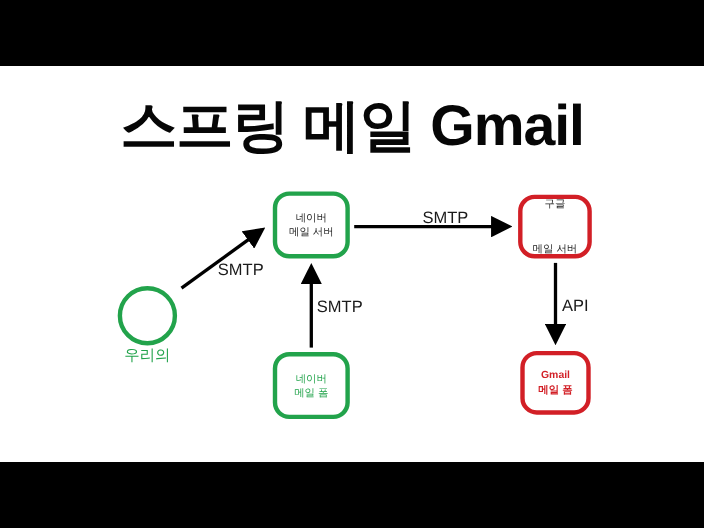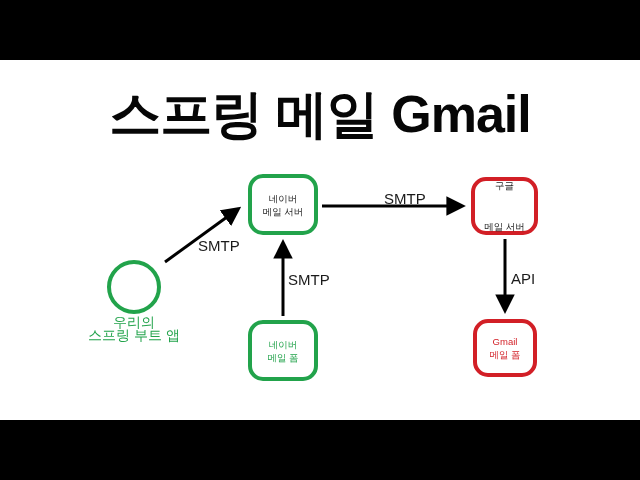--- a/index.html
+++ b/index.html
@@ -23,21 +23,21 @@
     display:flex;flex-direction:column;align-items:center;justify-content:center;
     font-size:9.5px;line-height:13px;text-align:center;color:#222;
   }
   .node.green{border-color:var(--color-green,#22A34B);}
   .node.red{border-color:var(--color-red,#D21F26);}
   .node.text-green{color:var(--color-green,#22A34B);}
   .node.text-red{color:var(--color-red,#D21F26);}
   #naver-server{left:248px;top:174px;width:70px;height:61px;}
   #google-server{left:471px;top:177px;width:67px;height:58px;gap:28px;}
   #naver-form{left:248px;top:320px;width:70px;height:61px;}
-  #gmail-form{left:473px;top:319px;width:64px;height:58px;}
+  #gmail-form{left:473px;top:319px;width:64px;height:58px;font-weight:bold;}
   .app-circle{
     position:absolute;left:107px;top:260px;width:54px;height:54px;box-sizing:border-box;
     border:4px solid var(--color-green,#22A34B);border-radius:50%;background:#fff;
   }
   .app-label{
     position:absolute;left:74px;top:316px;width:120px;text-align:center;
     font-size:14px;line-height:13px;color:var(--color-green,#22A34B);
   }
   .edge-label{
     position:absolute;font-size:15px;color:#1a1a1a;white-space:nowrap;
@@ -85,19 +85,18 @@
 </div>
 
 <div class="node red text-red" id="gmail-form">
   <span>Gmail</span>
   <span>메일 폼</span>
 </div>
 
 <div class="app-circle"></div>
 <div class="app-label">
   <div>우리의</div>
-  <div>스프링 부트 앱</div>
 </div>
 
 <div class="edge-label" id="lbl-smtp-diag">SMTP</div>
 <div class="edge-label" id="lbl-smtp-vert">SMTP</div>
 <div class="edge-label" id="lbl-smtp-horiz">SMTP</div>
 <div class="edge-label" id="lbl-api">API</div>
 
 </body></html>

